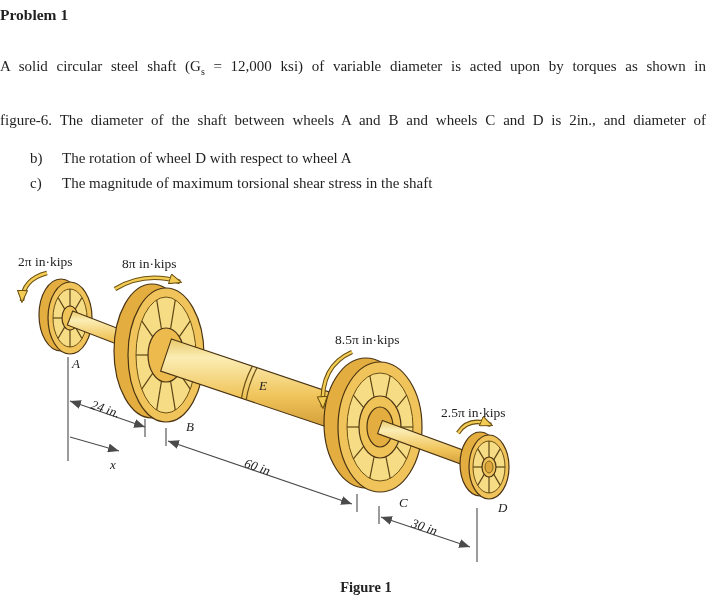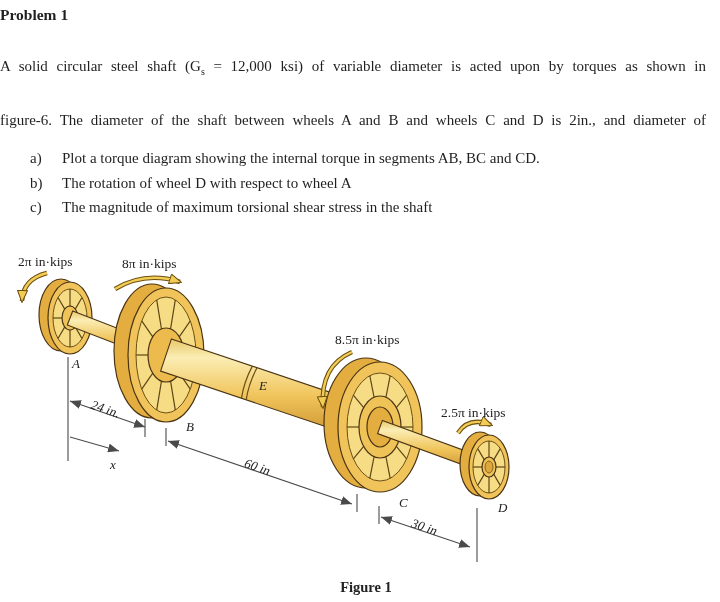--- a/index.html
+++ b/index.html
@@ -21,21 +21,20 @@
 </head>
 <body>
 
 <div class="text-block">
   <div class="title">Problem 1</div>
   <div class="para">
     <div class="pline just"><span>A solid circular steel shaft (G</span><sub>s</sub><span> = 12,000 ksi) of variable diameter is acted upon by torques as shown in</span></div>
     <div class="pline just">figure-6. The diameter of the shaft between wheels A and B and wheels C and D is 2in., and diameter of</div>
   </div>
   <div class="plist">
-    <div class="item"><span class="marker">a)</span><span>Plot a torque diagram showing the internal torque in segments AB, BC and CD.</span></div>
     <div class="item"><span class="marker">b)</span><span>The rotation of wheel D with respect to wheel A</span></div>
     <div class="item"><span class="marker">c)</span><span>The magnitude of maximum torsional shear stress in the shaft</span></div>
   </div>
 </div>
 
 <svg class="fig" width="720" height="602" viewBox="0 0 720 602">
   <defs>
     <linearGradient id="shaftG" x1="0" y1="0" x2="0" y2="1">
       <stop offset="0" stop-color="#E8C869"></stop>
       <stop offset="0.18" stop-color="#FBEDB4"></stop>

